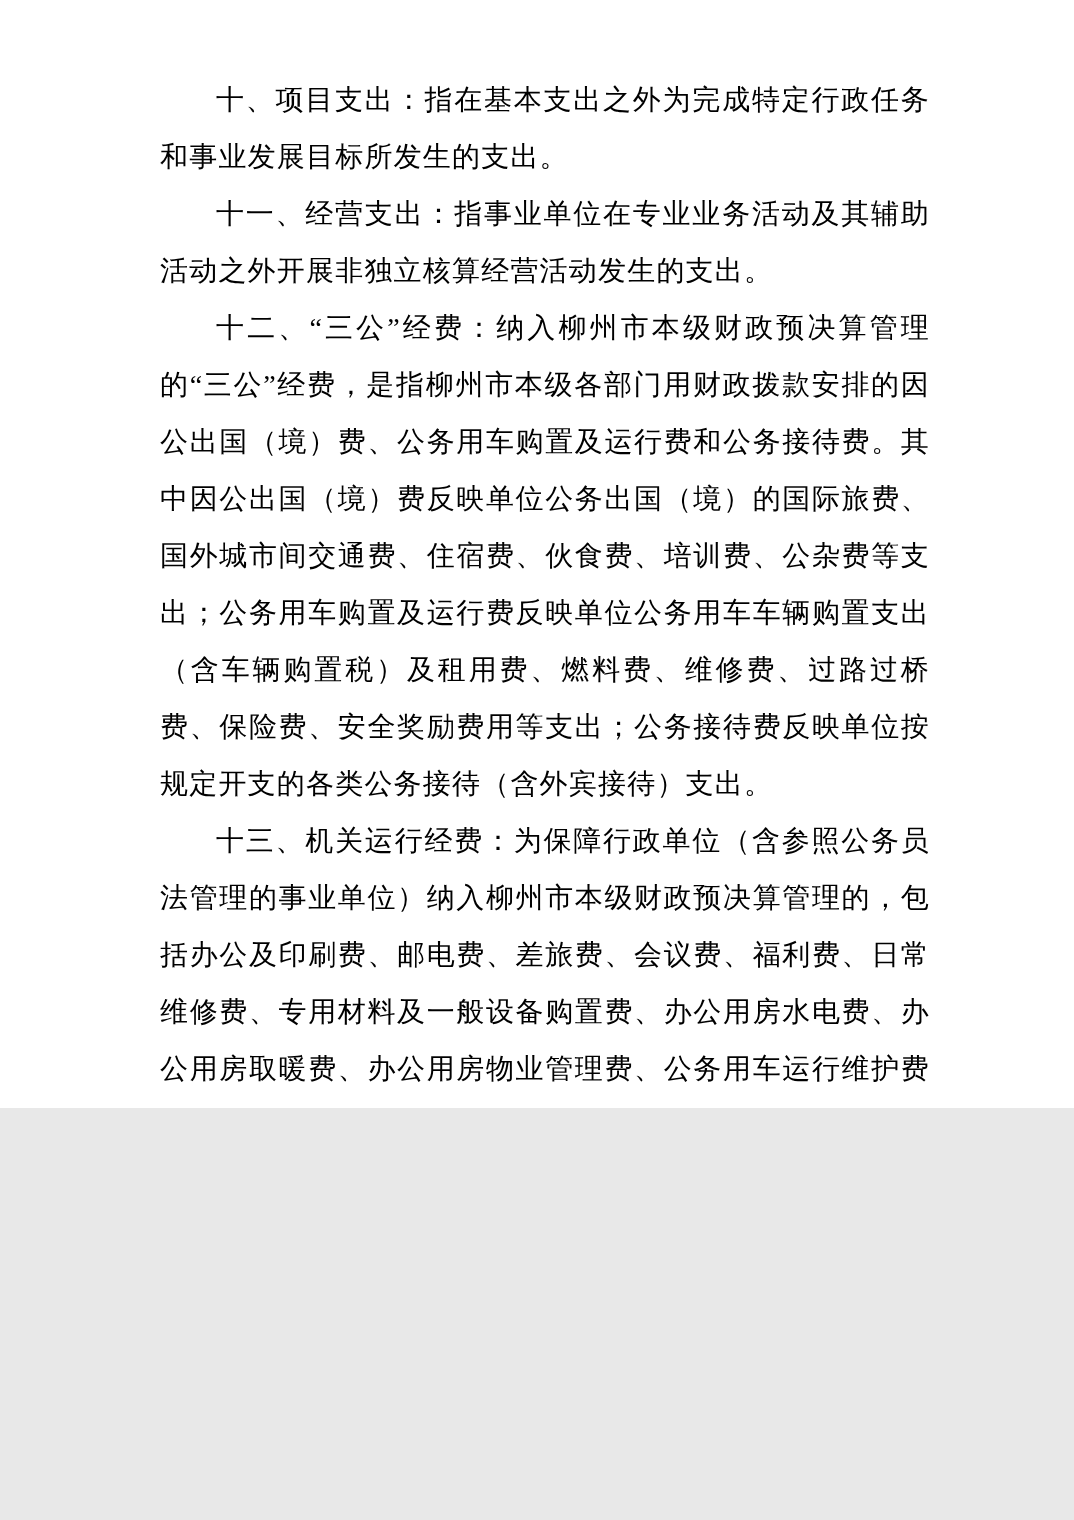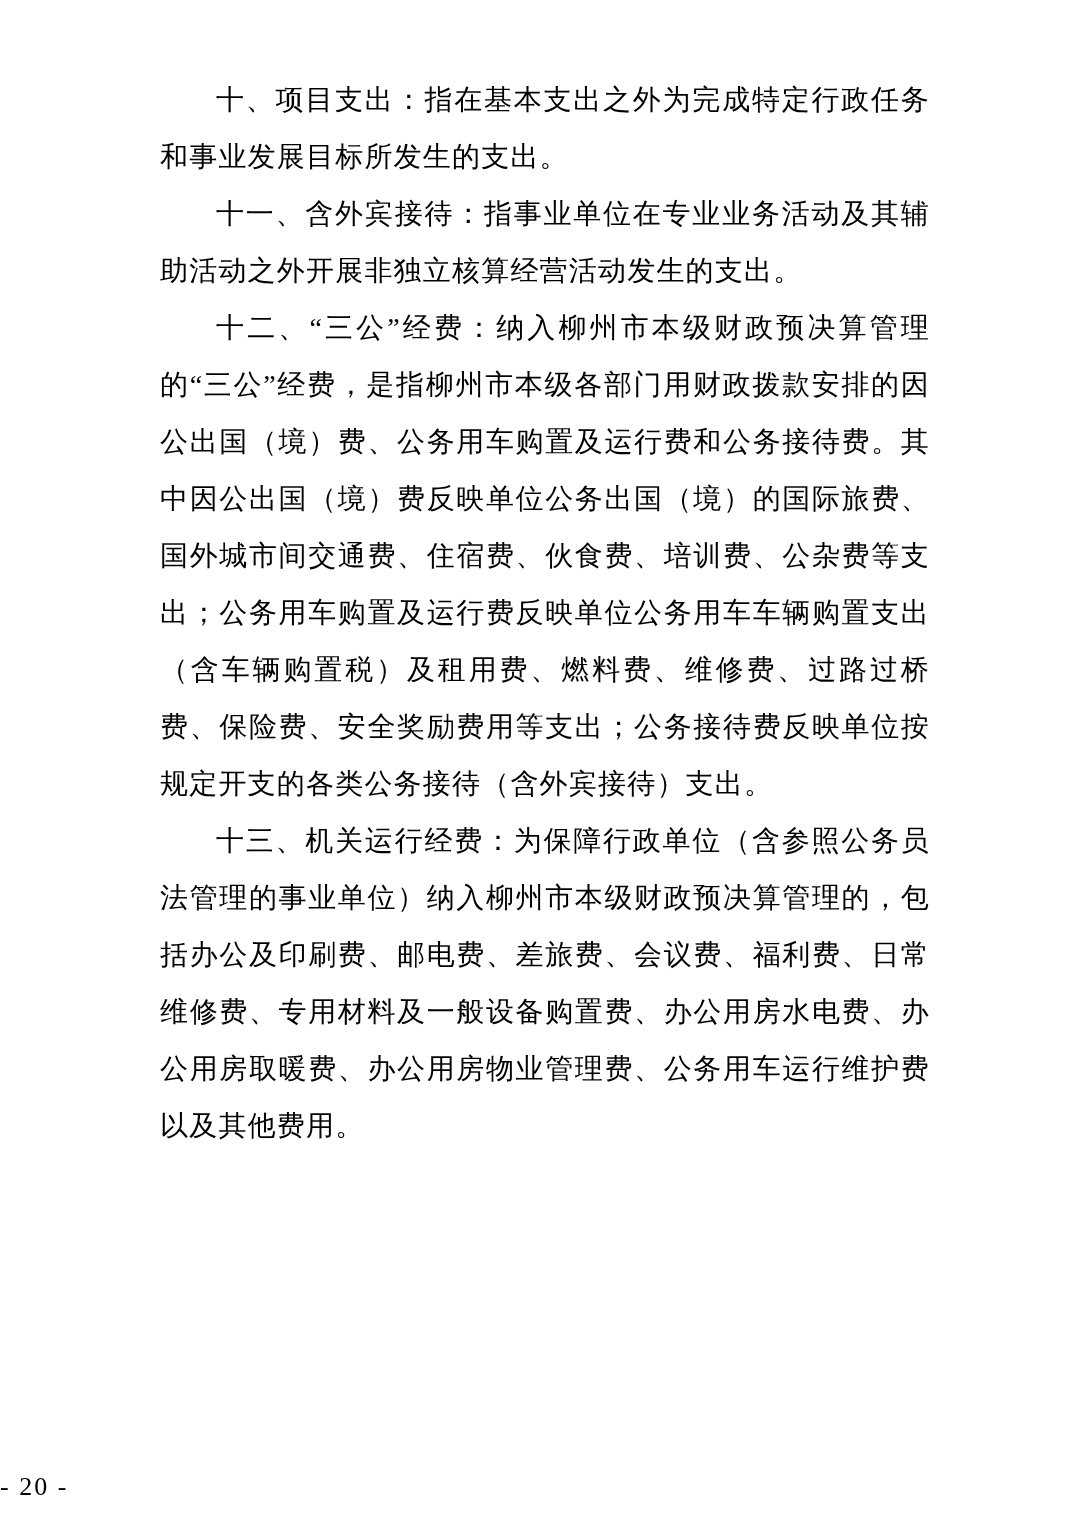--- a/index.html
+++ b/index.html
@@ -3,21 +3,21 @@
 <meta charset="utf-8">
 <style>
   html, body {
     margin: 0;
     padding: 0;
     background: #e8e8e8;
   }
   .page {
     position: relative;
     width: 1074px;
-    height: 1520px;
+    height: 1108px;
     margin: 0 auto;
     background: #ffffff;
     color: #000000;
     font-family: "Liberation Serif", "DejaVu Serif", serif;
     overflow: hidden;
   }
   .doc-body {
     position: absolute;
     left: 160px;
     top: 71px;
@@ -47,20 +47,20 @@
     letter-spacing: 2px;
     color: #000000;
   }
 </style>
 </head>
 <body>
 
 <div class="page">
   <div class="doc-body">
     <p>十、项目支出：指在基本支出之外为完成特定行政任务和事业发展目标所发生的支出。</p>
-    <p>十一、含外宾接待：指事业单位在专业业务活动及其辅助活动之外开展非独立核算经营活动发生的支出。</p>
+    <p>十一、经营支出：指事业单位在专业业务活动及其辅助活动之外开展非独立核算经营活动发生的支出。</p>
     <p>十二、“三公”经费：纳入柳州市本级财政预决算管理的“三公”经费，是指柳州市本级各部门用财政拨款安排的因公出国（境）费、公务用车购置及运行费和公务接待费。其中因公出国（境）费反映单位公务出国（境）的国际旅费、国外城市间交通费、住宿费、伙食费、培训费、公杂费等支出；公务用车购置及运行费反映单位公务用车车辆购置支出（含车辆购置税）及租用费、燃料费、维修费、过路过桥费、保险费、安全奖励费用等支出；公务接待费反映单位按规定开支的各类公务接待（含外宾接待）支出。</p>
     <p>十三、机关运行经费：为保障行政单位（含参照公务员法管理的事业单位）纳入柳州市本级财政预决算管理的，包括办公及印刷费、邮电费、差旅费、会议费、福利费、日常维修费、专用材料及一般设备购置费、办公用房水电费、办公用房取暖费、办公用房物业管理费、公务用车运行维护费以及其他费用。</p>
   </div>
   <div class="page-footer">
     <span class="page-number">- 20 -</span>
   </div>
 </div>
 
 </body></html>

